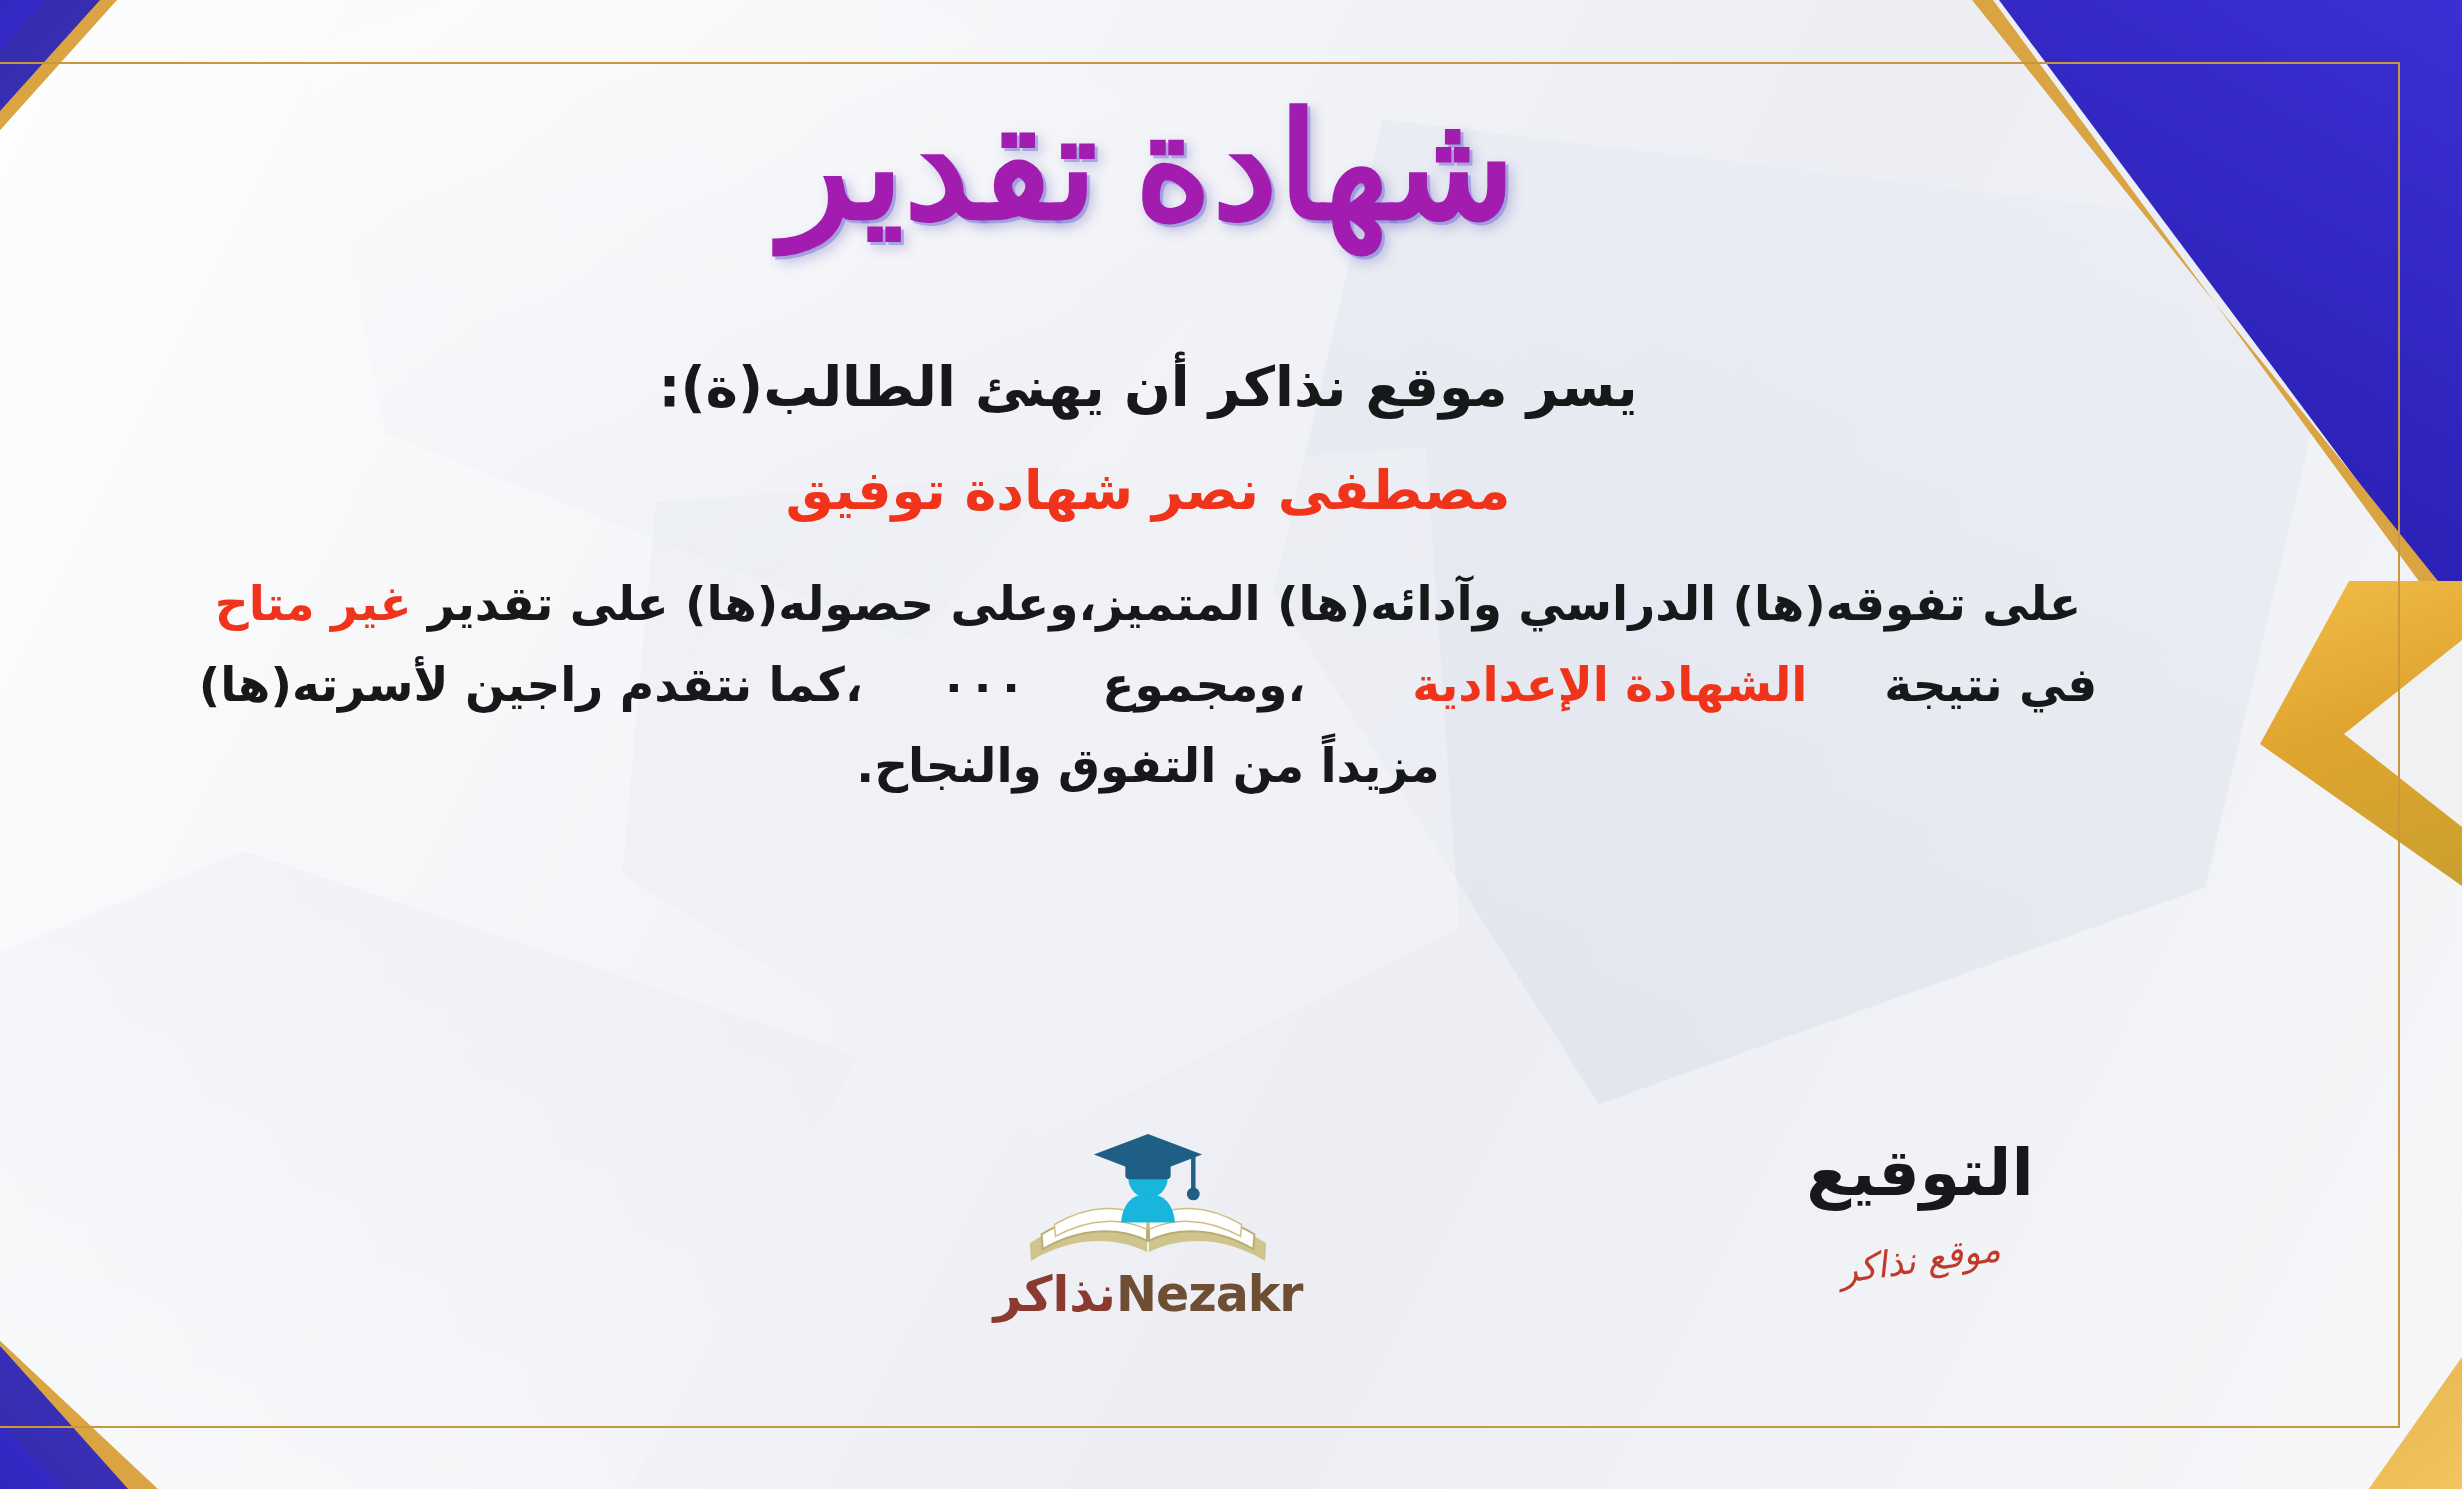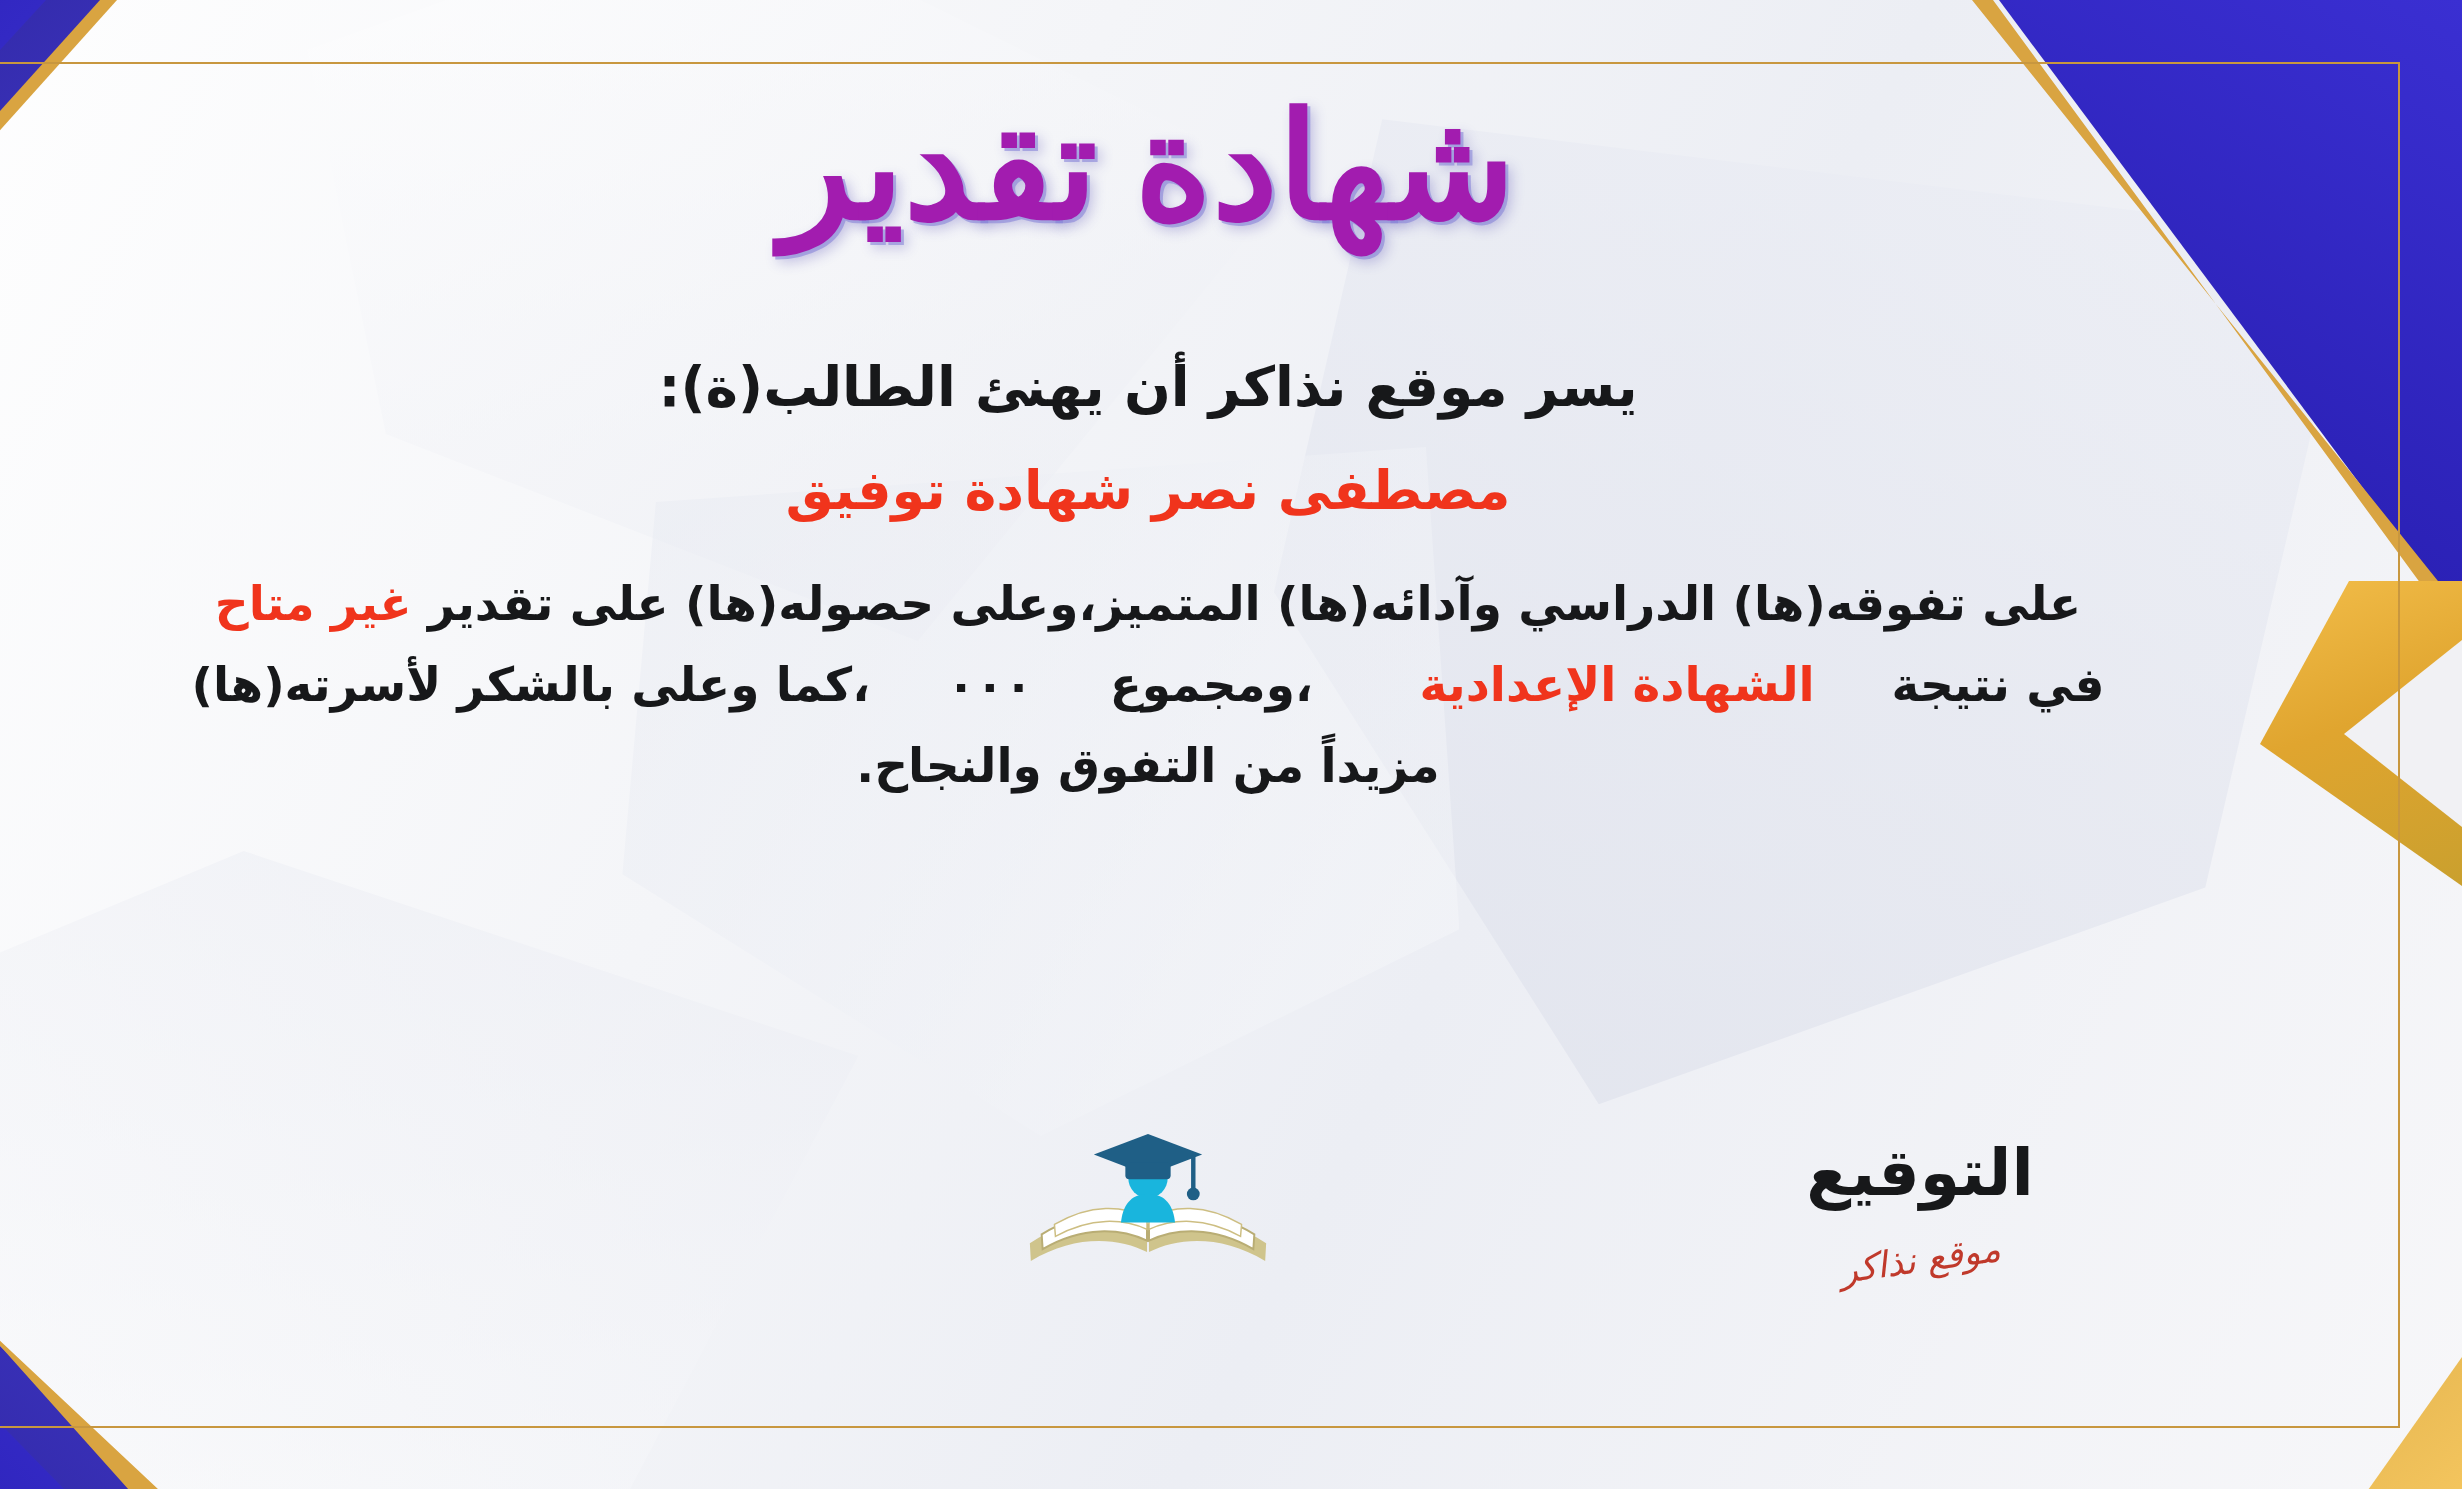--- a/index.html
+++ b/index.html
@@ -335,21 +335,21 @@
       </p>
       <p>
         <span>في نتيجة</span>
         <span class="gap-sm"></span>
         <span class="hl">الشهادة الإعدادية</span>
         <span class="gap-md"></span>
         <span>،ومجموع</span>
         <span class="gap-sm"></span>
         <span>٠٠٠</span>
         <span class="gap-sm"></span>
-        <span>،كما وعلى بالشكر لأسرته(ها)</span>
+        <span>،كما نتقدم راجين لأسرته(ها)</span>
       </p>
       <p>مزيداً من التفوق والنجاح.</p>
     </div>
   </div>
 
   <div class="footer">
 
     <div class="signature-block">
       <div class="signature-label">التوقيع</div>
       <div class="signature-script">موقع نذاكر</div>
@@ -369,17 +369,20 @@
           <circle cx="260" cy="118" r="40" fill="#19b5dd"></circle>
 
           <path d="M205 208 C 210 164, 232 150, 260 150 C 288 150, 310 164, 315 208 Z" fill="#19b5dd"></path>
 
           <path d="M150 70 L260 28 L370 70 L260 112 Z" fill="#1f5f86"></path>
           <rect x="214" y="86" width="92" height="34" rx="8" fill="#1f5f86"></rect>
           <path d="M352 76 L352 140" stroke="#1f5f86" stroke-width="9" stroke-linecap="round"></path>
           <circle cx="352" cy="150" r="13" fill="#1f5f86"></circle>
         </svg>
       </div>
+      <div class="logo-word">
+        <span class="lat">Nezakr</span><span class="ar">نذاكر</span>
+      </div>
     </div>
 
   </div>
 </div>
 
 
 </body></html>

